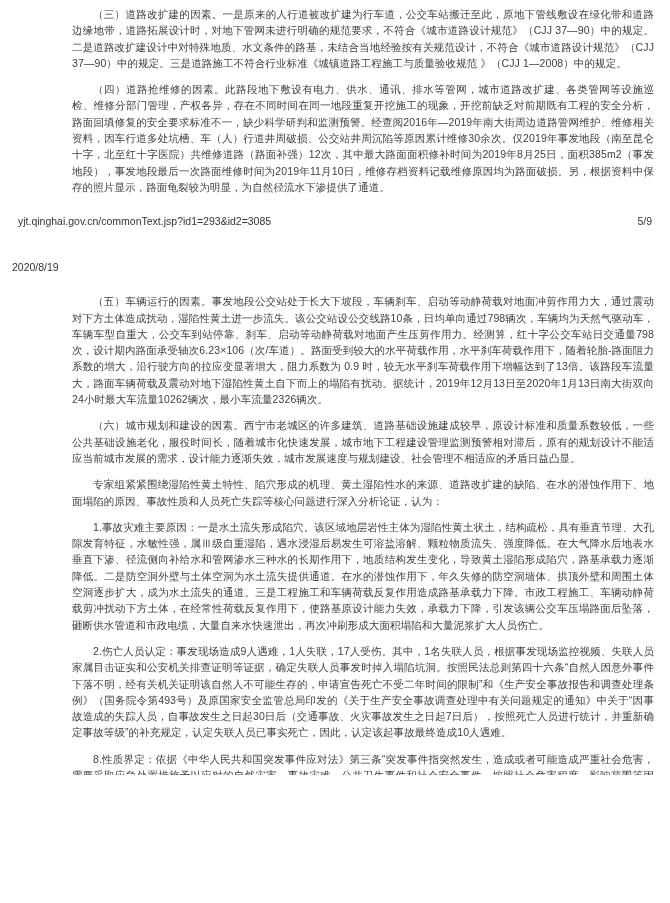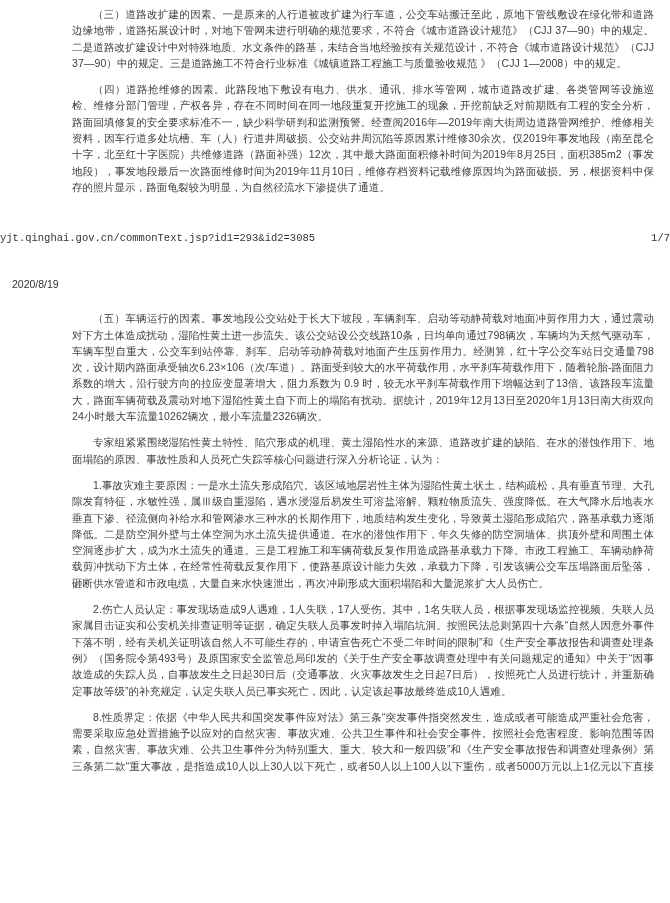--- a/index.html
+++ b/index.html
@@ -31,25 +31,24 @@
     text-indent: 2em;
   }
   .heading {
     margin: 14px 0 14px 0;
     text-indent: 2em;
   }
   .print-footer {
     display: flex;
     justify-content: space-between;
     align-items: baseline;
-    padding: 0 0;
-    margin-top: 37px;
+    padding: 0 18px;
+    margin-top: 20px;
     font-size: 10.5px;
     color: #333333;
-    font-family: Liberation Mono, monospace;
   }
   .print-header {
     position: relative;
     padding: 0 12px;
     margin-top: 34px;
     margin-bottom: 16px;
     height: 16px;
     font-size: 10.5px;
     color: #333333;
   }
@@ -71,29 +70,30 @@
 
 <div class="sheet">
 
   <div class="body-col first">
     <p class="para">（三）道路改扩建的因素。一是原来的人行道被改扩建为行车道，公交车站搬迁至此，原地下管线敷设在绿化带和道路边缘地带，道路拓展设计时，对地下管网未进行明确的规范要求，不符合《城市道路设计规范》（CJJ 37—90）中的规定。二是道路改扩建设计中对特殊地质、水文条件的路基，未结合当地经验按有关规范设计，不符合《城市道路设计规范》（CJJ 37—90）中的规定。三是道路施工不符合行业标准《城镇道路工程施工与质量验收规范 》（CJJ 1—2008）中的规定。</p>
     <p class="para">（四）道路抢维修的因素。此路段地下敷设有电力、供水、通讯、排水等管网，城市道路改扩建、各类管网等设施巡检、维修分部门管理，产权各异，存在不同时间在同一地段重复开挖施工的现象，开挖前缺乏对前期既有工程的安全分析，路面回填修复的安全要求标准不一，缺少科学研判和监测预警。经查阅2016年—2019年南大街周边道路管网维护、维修相关资料，因车行道多处坑槽、车（人）行道井周破损、公交站井周沉陷等原因累计维修30余次。仅2019年事发地段（南至昆仑十字，北至红十字医院）共维修道路（路面补强）12次，其中最大路面面积修补时间为2019年8月25日，面积385m2（事发地段），事发地段最后一次路面维修时间为2019年11月10日，维修存档资料记载维修原因均为路面破损。另，根据资料中保存的照片显示，路面龟裂较为明显，为自然径流水下渗提供了通道。</p>
   </div>
 
   <div class="print-footer">
     <span>yjt.qinghai.gov.cn/commonText.jsp?id1=293&amp;id2=3085</span>
-    <span>1/7</span>
+    <span>5/9</span>
   </div>
 
   <div class="print-header">
     <span class="hdr-date">2020/8/19</span>
   </div>
 
   <div class="body-col">
     <p class="para">（五）车辆运行的因素。事发地段公交站处于长大下坡段，车辆刹车、启动等动静荷载对地面冲剪作用力大，通过震动对下方土体造成扰动，湿陷性黄土进一步流失。该公交站设公交线路10条，日均单向通过798辆次，车辆均为天然气驱动车，车辆车型自重大，公交车到站停靠、刹车、启动等动静荷载对地面产生压剪作用力。经测算，红十字公交车站日交通量798次，设计期内路面承受轴次6.23×106（次/车道）。路面受到较大的水平荷载作用，水平刹车荷载作用下，随着轮胎-路面阻力系数的增大，沿行驶方向的拉应变显著增大，阻力系数为 0.9 时，较无水平刹车荷载作用下增幅达到了13倍。该路段车流量大，路面车辆荷载及震动对地下湿陷性黄土自下而上的塌陷有扰动。据统计，2019年12月13日至2020年1月13日南大街双向24小时最大车流量10262辆次，最小车流量2326辆次。</p>
+    <p class="para">（六）城市规划和建设的因素。西宁市老城区的许多建筑、道路基础设施建成较早，原设计标准和质量系数较低，一些公共基础设施老化，服役时间长，随着城市化快速发展，城市地下工程建设管理监测预警相对滞后，原有的规划设计不能适应当前城市发展的需求，设计能力逐渐失效，城市发展速度与规划建设、社会管理不相适应的矛盾日益凸显。</p>
 
 
     <p class="para">专家组紧紧围绕湿陷性黄土特性、陷穴形成的机理、黄土湿陷性水的来源、道路改扩建的缺陷、在水的潜蚀作用下、地面塌陷的原因、事故性质和人员死亡失踪等核心问题进行深入分析论证，认为：</p>
     <p class="para">1.事故灾难主要原因：一是水土流失形成陷穴。该区域地层岩性主体为湿陷性黄土状土，结构疏松，具有垂直节理、大孔隙发育特征，水敏性强，属Ⅲ级自重湿陷，遇水浸湿后易发生可溶盐溶解、颗粒物质流失、强度降低。在大气降水后地表水垂直下渗、径流侧向补给水和管网渗水三种水的长期作用下，地质结构发生变化，导致黄土湿陷形成陷穴，路基承载力逐渐降低。二是防空洞外壁与土体空洞为水土流失提供通道。在水的潜蚀作用下，年久失修的防空洞墙体、拱顶外壁和周围土体空洞逐步扩大，成为水土流失的通道。三是工程施工和车辆荷载反复作用造成路基承载力下降。市政工程施工、车辆动静荷载剪冲扰动下方土体，在经常性荷载反复作用下，使路基原设计能力失效，承载力下降，引发该辆公交车压塌路面后坠落，砸断供水管道和市政电缆，大量自来水快速泄出，再次冲刷形成大面积塌陷和大量泥浆扩大人员伤亡。</p>
     <p class="para">2.伤亡人员认定：事发现场造成9人遇难，1人失联，17人受伤。其中，1名失联人员，根据事发现场监控视频、失联人员家属目击证实和公安机关排查证明等证据，确定失联人员事发时掉入塌陷坑洞。按照民法总则第四十六条“自然人因意外事件下落不明，经有关机关证明该自然人不可能生存的，申请宣告死亡不受二年时间的限制”和《生产安全事故报告和调查处理条例》（国务院令第493号）及原国家安全监管总局印发的《关于生产安全事故调查处理中有关问题规定的通知》中关于“因事故造成的失踪人员，自事故发生之日起30日后（交通事故、火灾事故发生之日起7日后），按照死亡人员进行统计，并重新确定事故等级”的补充规定，认定失联人员已事实死亡，因此，认定该起事故最终造成10人遇难。</p>
     <p class="para">8.性质界定：依据《中华人民共和国突发事件应对法》第三条“突发事件指突然发生，造成或者可能造成严重社会危害，需要采取应急处置措施予以应对的自然灾害、事故灾难、公共卫生事件和社会安全事件。按照社会危害程度、影响范围等因素，自然灾害、事故灾难、公共卫生事件分为特别重大、重大、较大和一般四级”和《生产安全事故报告和调查处理条例》第三条第二款“重大事故，是指造成10人以上30人以下死亡，或者50人以上100人以下重伤，或者5000万元以上1亿元以下直接经济损失的事故”的有关规定，认定该起事故是一起重大事故灾难。</p>
 
     <p class="heading">六、调查组结论</p>
 
   </div>

